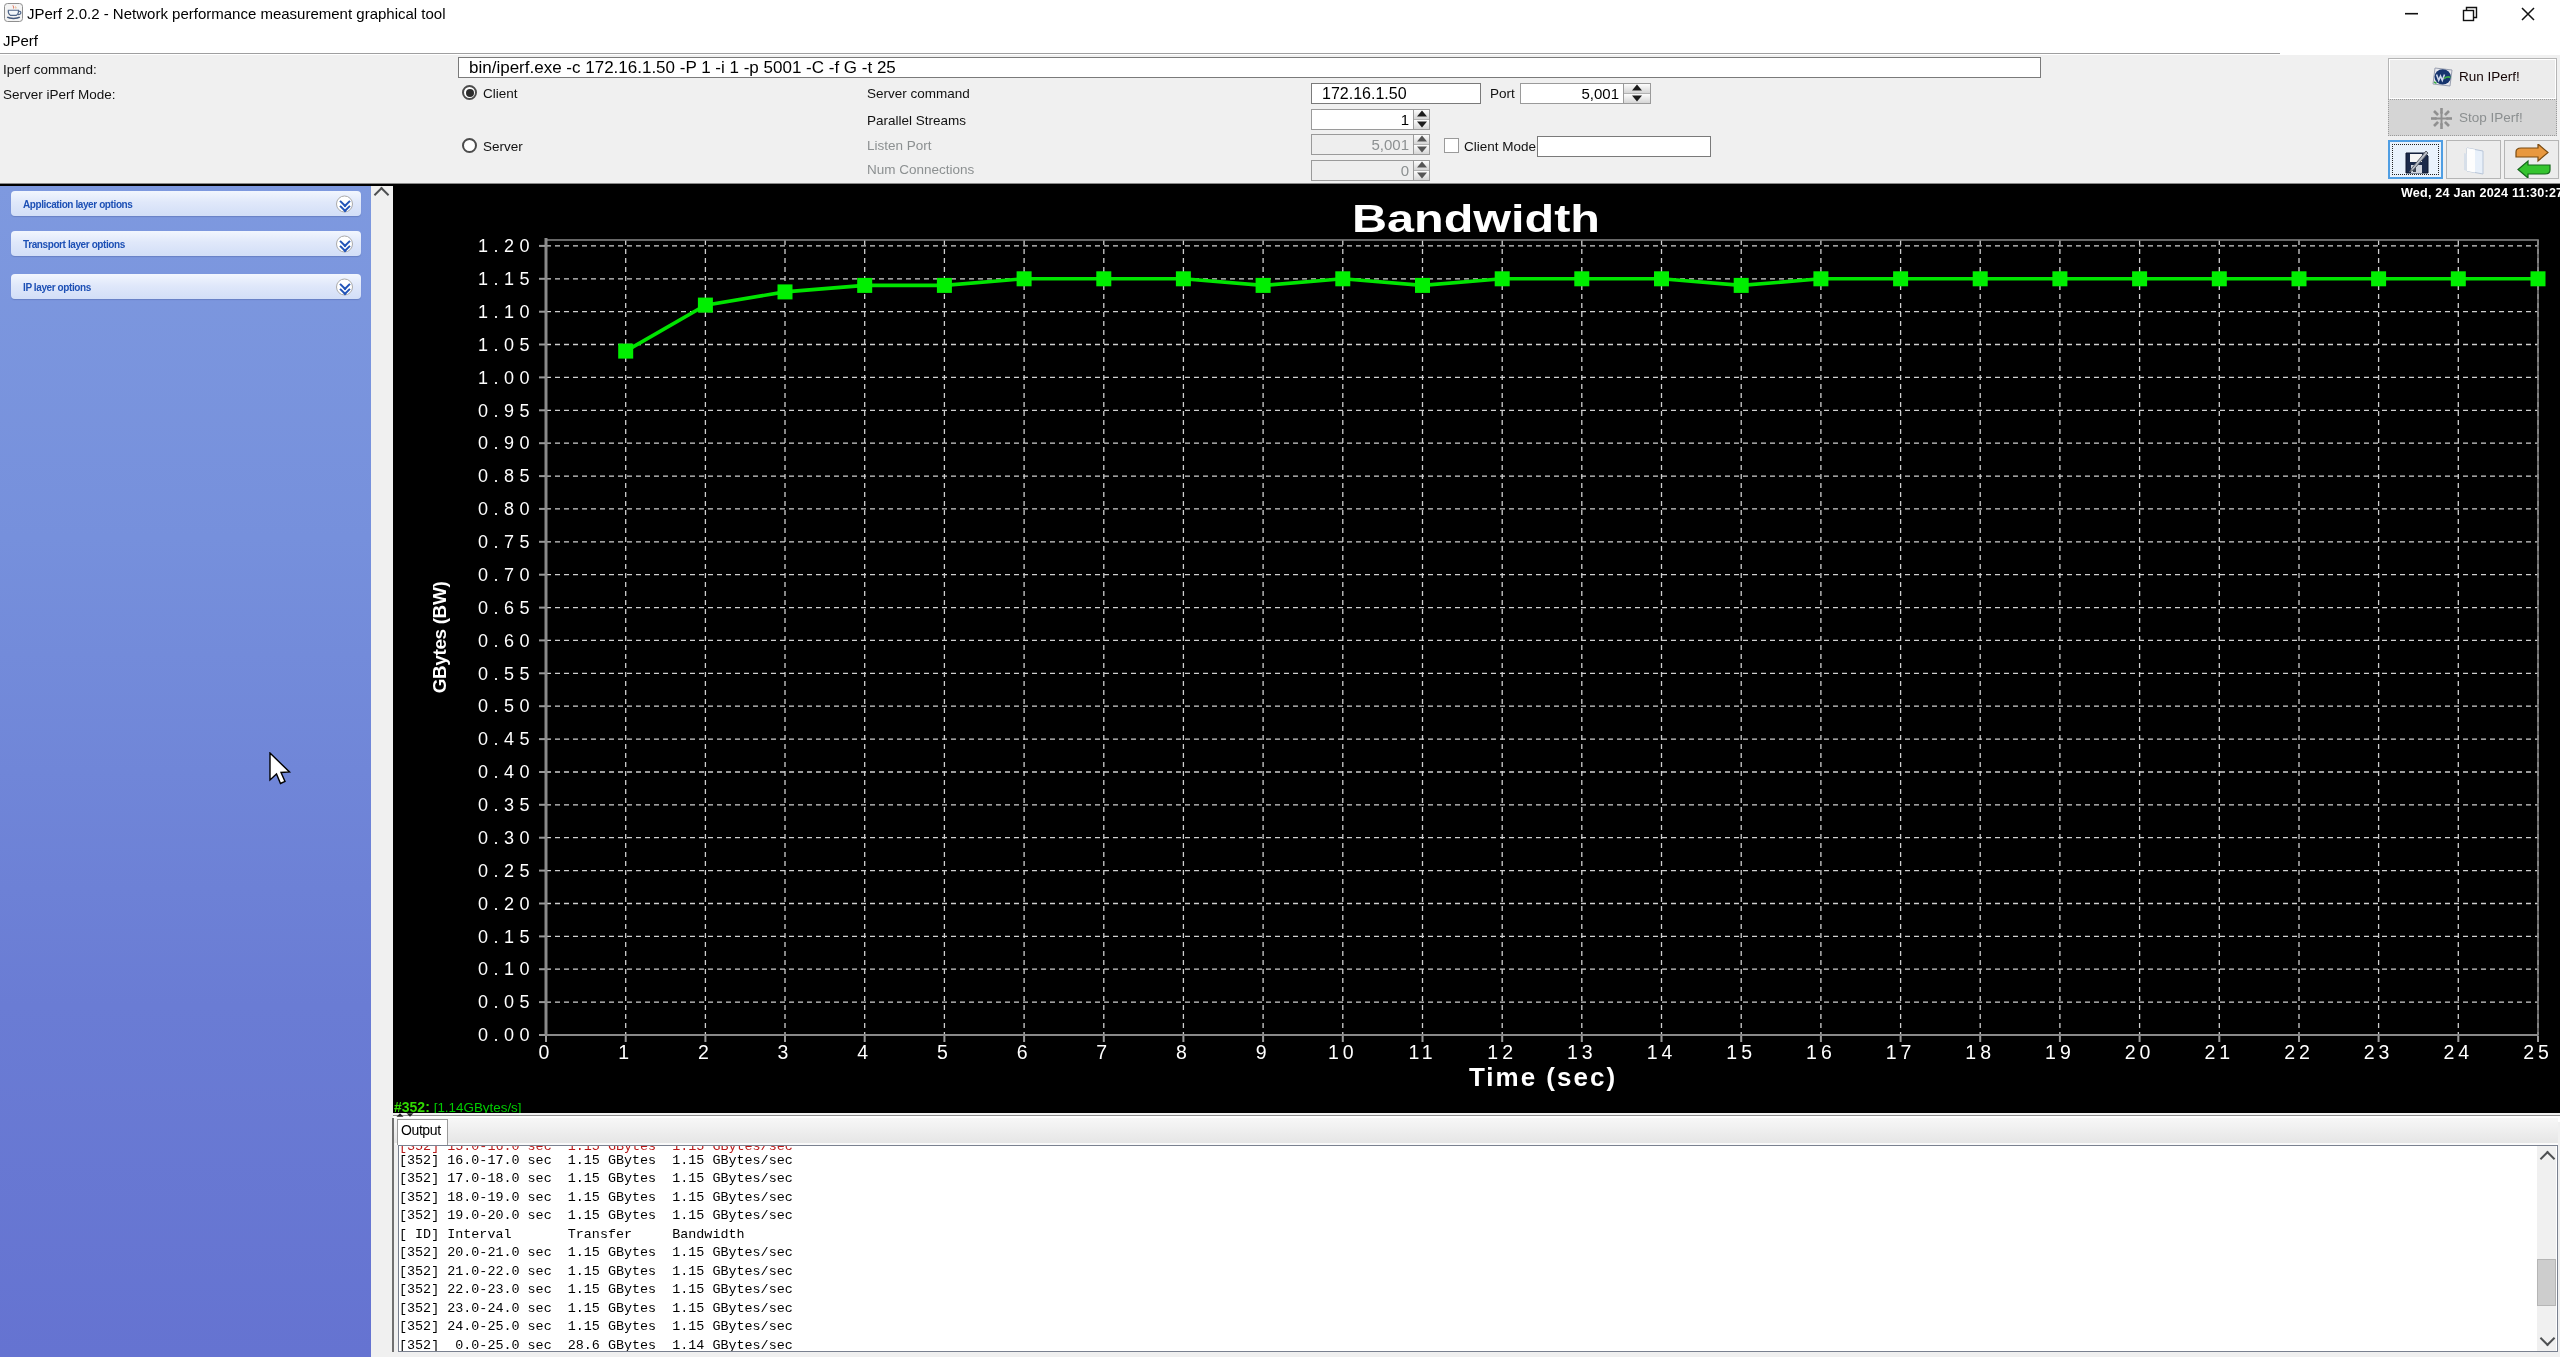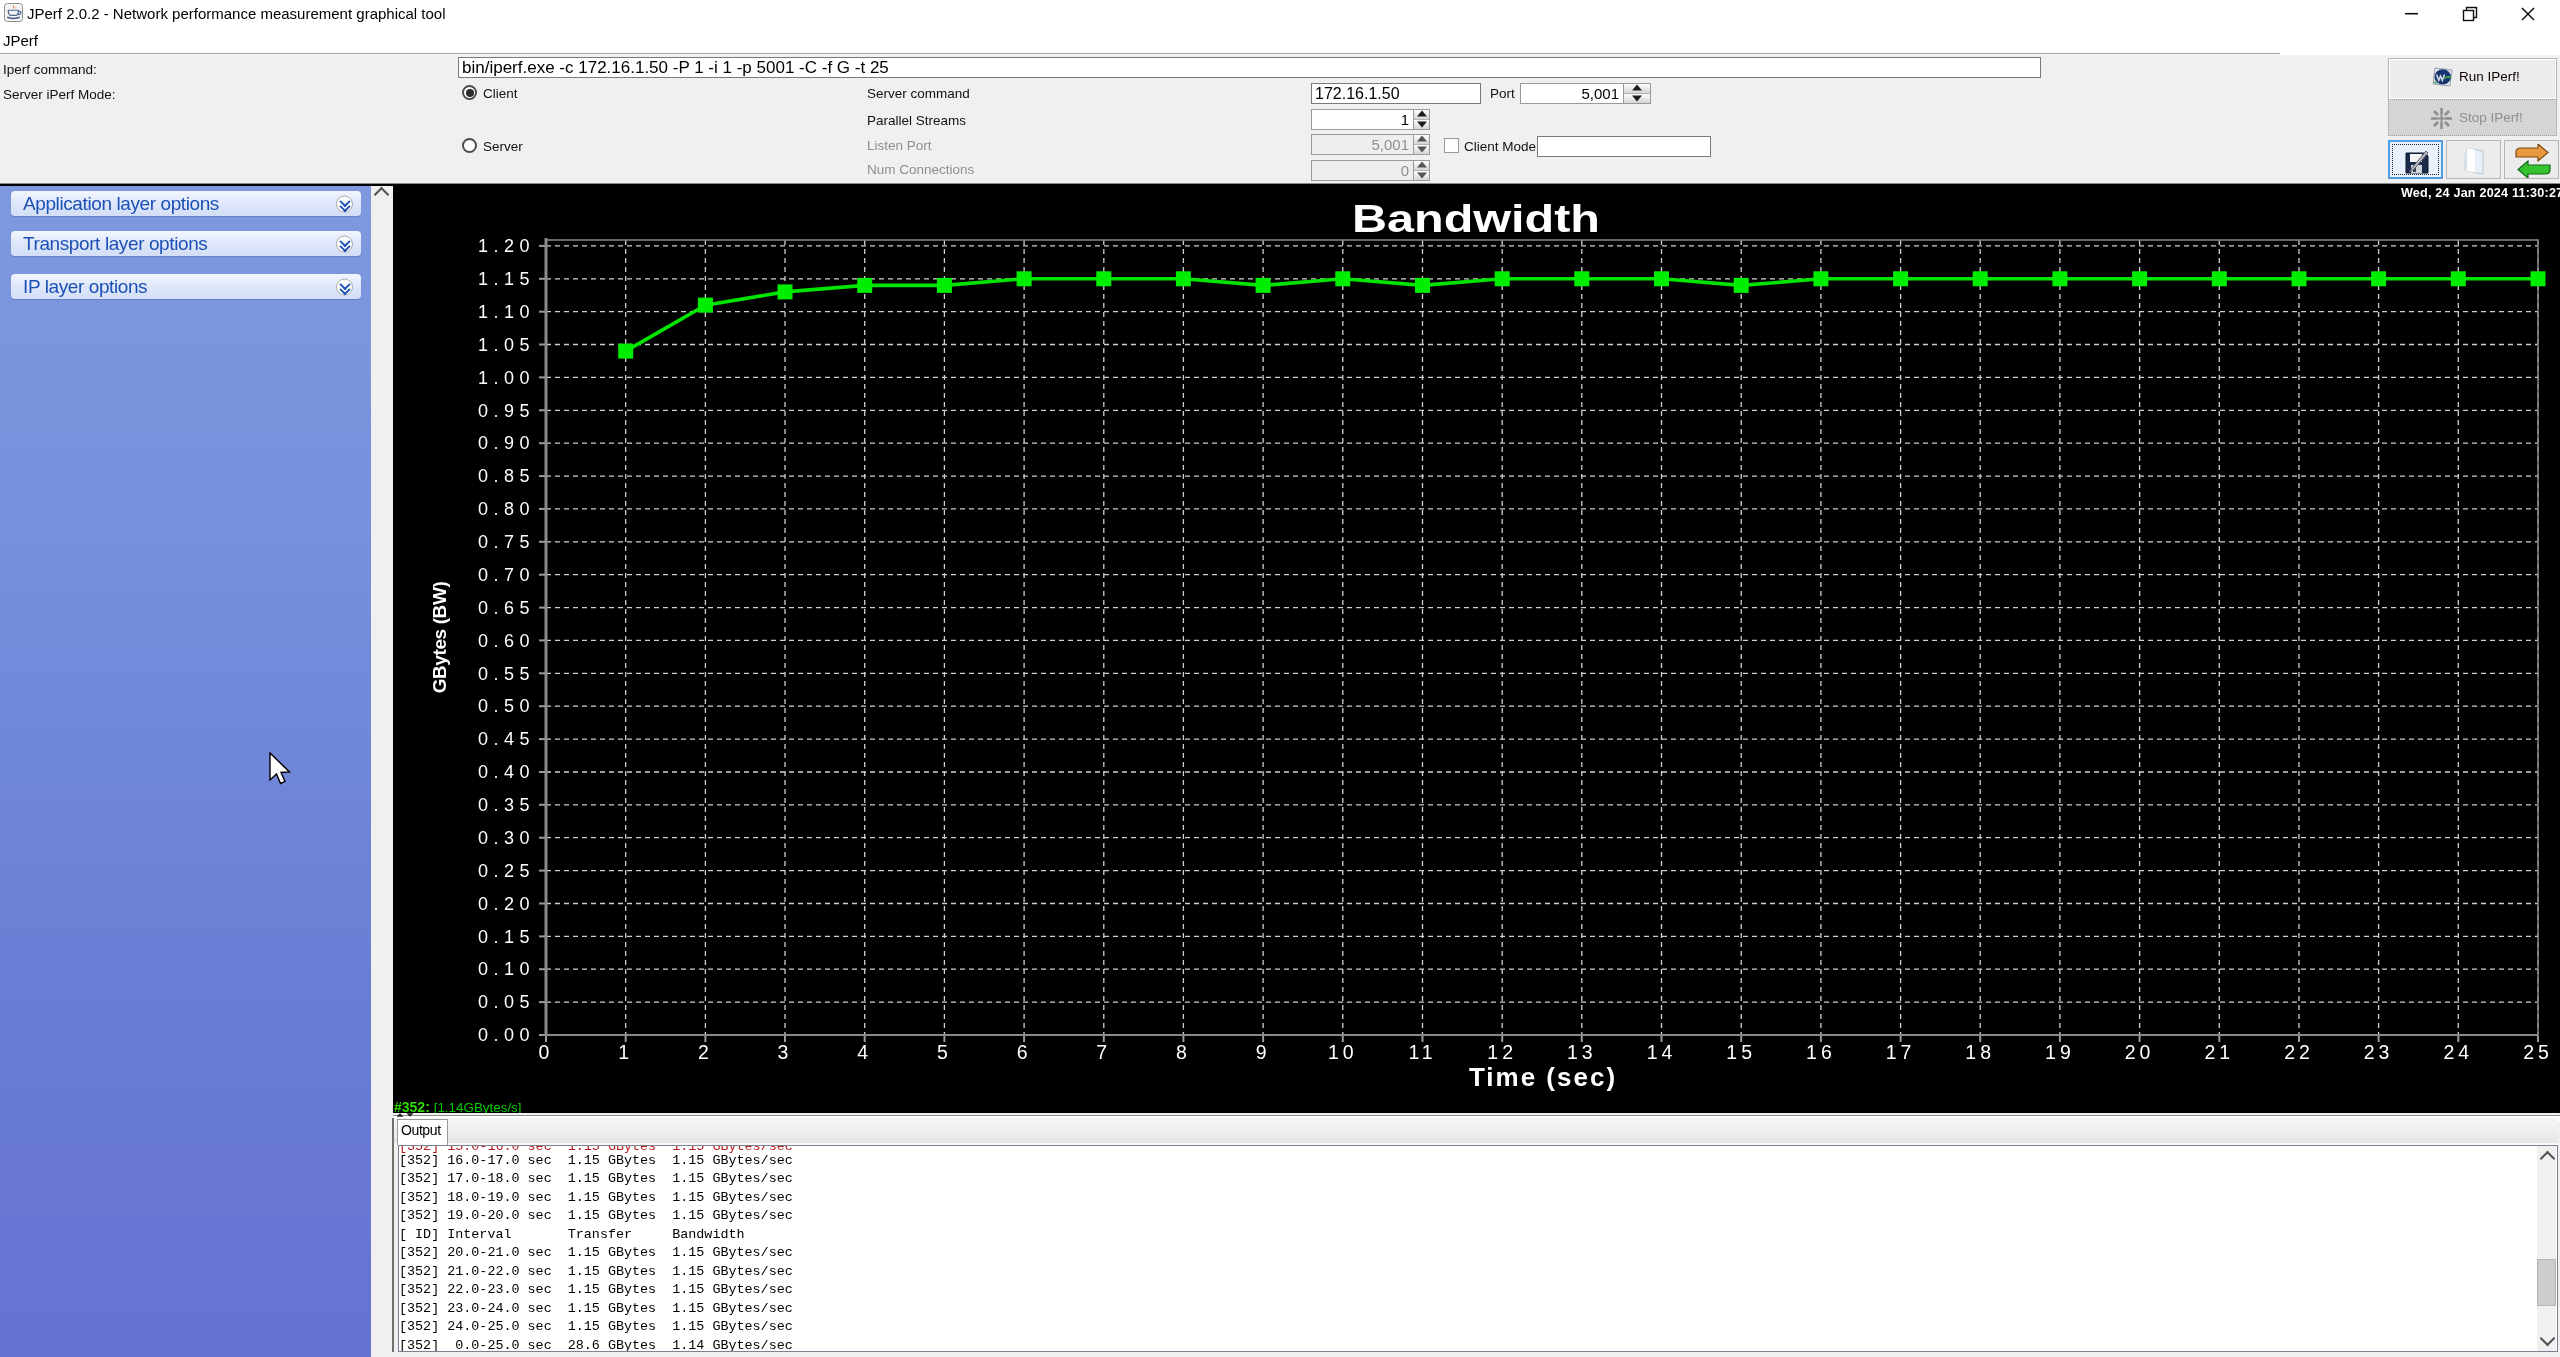--- a/index.html
+++ b/index.html
@@ -1,34 +1,34 @@
 <!DOCTYPE html>
 <html><head><meta charset="utf-8"><title>JPerf 2.0.2 - Network performance measurement graphical tool</title>
 <style>
 *{margin:0;padding:0;box-sizing:border-box}
 html,body{width:2560px;height:1357px;overflow:hidden}
 body{font-family:"Liberation Sans",sans-serif;background:#fff;position:relative}
 .abs{position:absolute}
 .lbl{font-size:13.5px;color:#111;white-space:nowrap}
 .glbl{font-size:13.5px;color:#8c9091;white-space:nowrap}
-.tfield{position:absolute;background:#fff;border:1px solid #7a7a7a;font-size:16px;color:#000;line-height:19px;padding:0 3px;white-space:nowrap;overflow:hidden}
+.tfield{position:absolute;background:#fff;border:1px solid #7a7a7a;font-size:16px;color:#000;line-height:19px;padding:0 10px;white-space:nowrap;overflow:hidden}
 .spin{position:absolute;border:1px solid #9a9a9a;background:#fff}
 .spin .val{position:absolute;right:20px;top:0;bottom:0;font-size:15px;color:#000;display:flex;align-items:center}
 .spin .btns{position:absolute;right:0;top:0;width:16px;bottom:0;border-left:1px solid #9a9a9a}
 .spin .bu,.spin .bd{position:absolute;left:0;right:0;height:50%;background:linear-gradient(#fdfdfd,#d5d5d5);}
 .spin .bu{top:0;border-bottom:1px solid #b2b2b2}
 .spin .bd{bottom:0}
 .tri-u{position:absolute;left:50%;top:50%;transform:translate(-50%,-58%);width:0;height:0;border-left:5.5px solid transparent;border-right:5.5px solid transparent;border-bottom:6px solid #1c1c1c}
 .tri-d{position:absolute;left:50%;top:50%;transform:translate(-50%,-42%);width:0;height:0;border-left:5.5px solid transparent;border-right:5.5px solid transparent;border-top:6px solid #1c1c1c}
 .spin.dis{background:#eee}
 .spin.dis .val{color:#8c9091}
 .radio{position:absolute;width:15px;height:15px;border:2px solid #4c4c4c;border-radius:50%;background:#fff}
 .radio.sel::after{content:"";position:absolute;left:50%;top:50%;transform:translate(-50%,-50%);width:8px;height:8px;border-radius:50%;background:#2b2b2b}
 .hdrbar{position:absolute;left:11px;width:350px;height:25px;border-radius:4px;background:linear-gradient(180deg,#f2f6fe 0%,#e0e8fa 45%,#d2def7 100%);box-shadow:0 1px 1px rgba(40,60,120,.25)}
-.hdrbar .t{position:absolute;left:12px;top:50%;transform:translateY(-50%);font-size:19px;font-weight:normal;letter-spacing:-0.4px;color:#1d50b5}
+.hdrbar .t{position:absolute;left:12px;top:50%;transform:translateY(-50%);font-size:10px;font-weight:bold;letter-spacing:-0.4px;color:#1d50b5}
 .hdrbar .c{position:absolute;right:8px;top:50%;transform:translateY(-50%);width:17px;height:17px;border-radius:50%;background:#fff;border:1.4px solid #aaa}
 .chev{position:absolute;left:50%;width:7.5px;height:7.5px;border-right:2.5px solid #2053b8;border-bottom:2.5px solid #2053b8;transform:translateX(-50%) rotate(45deg)}
 .sb-track{position:absolute;background:#f0f0f0}
 .carat{position:absolute;width:11px;height:11px;border-right:2.8px solid #4e5052;border-top:2.8px solid #4e5052}
 </style></head>
 <body>
 
 <div class="abs" style="left:0;top:0;width:2560px;height:28px;background:#fff">
  <svg class="abs" style="left:4px;top:3px" width="19" height="19" viewBox="0 0 19 19">
   <rect x="0.5" y="0.5" width="18" height="18" rx="3" fill="#f4f4f4" stroke="#8f8f8f"></rect>

